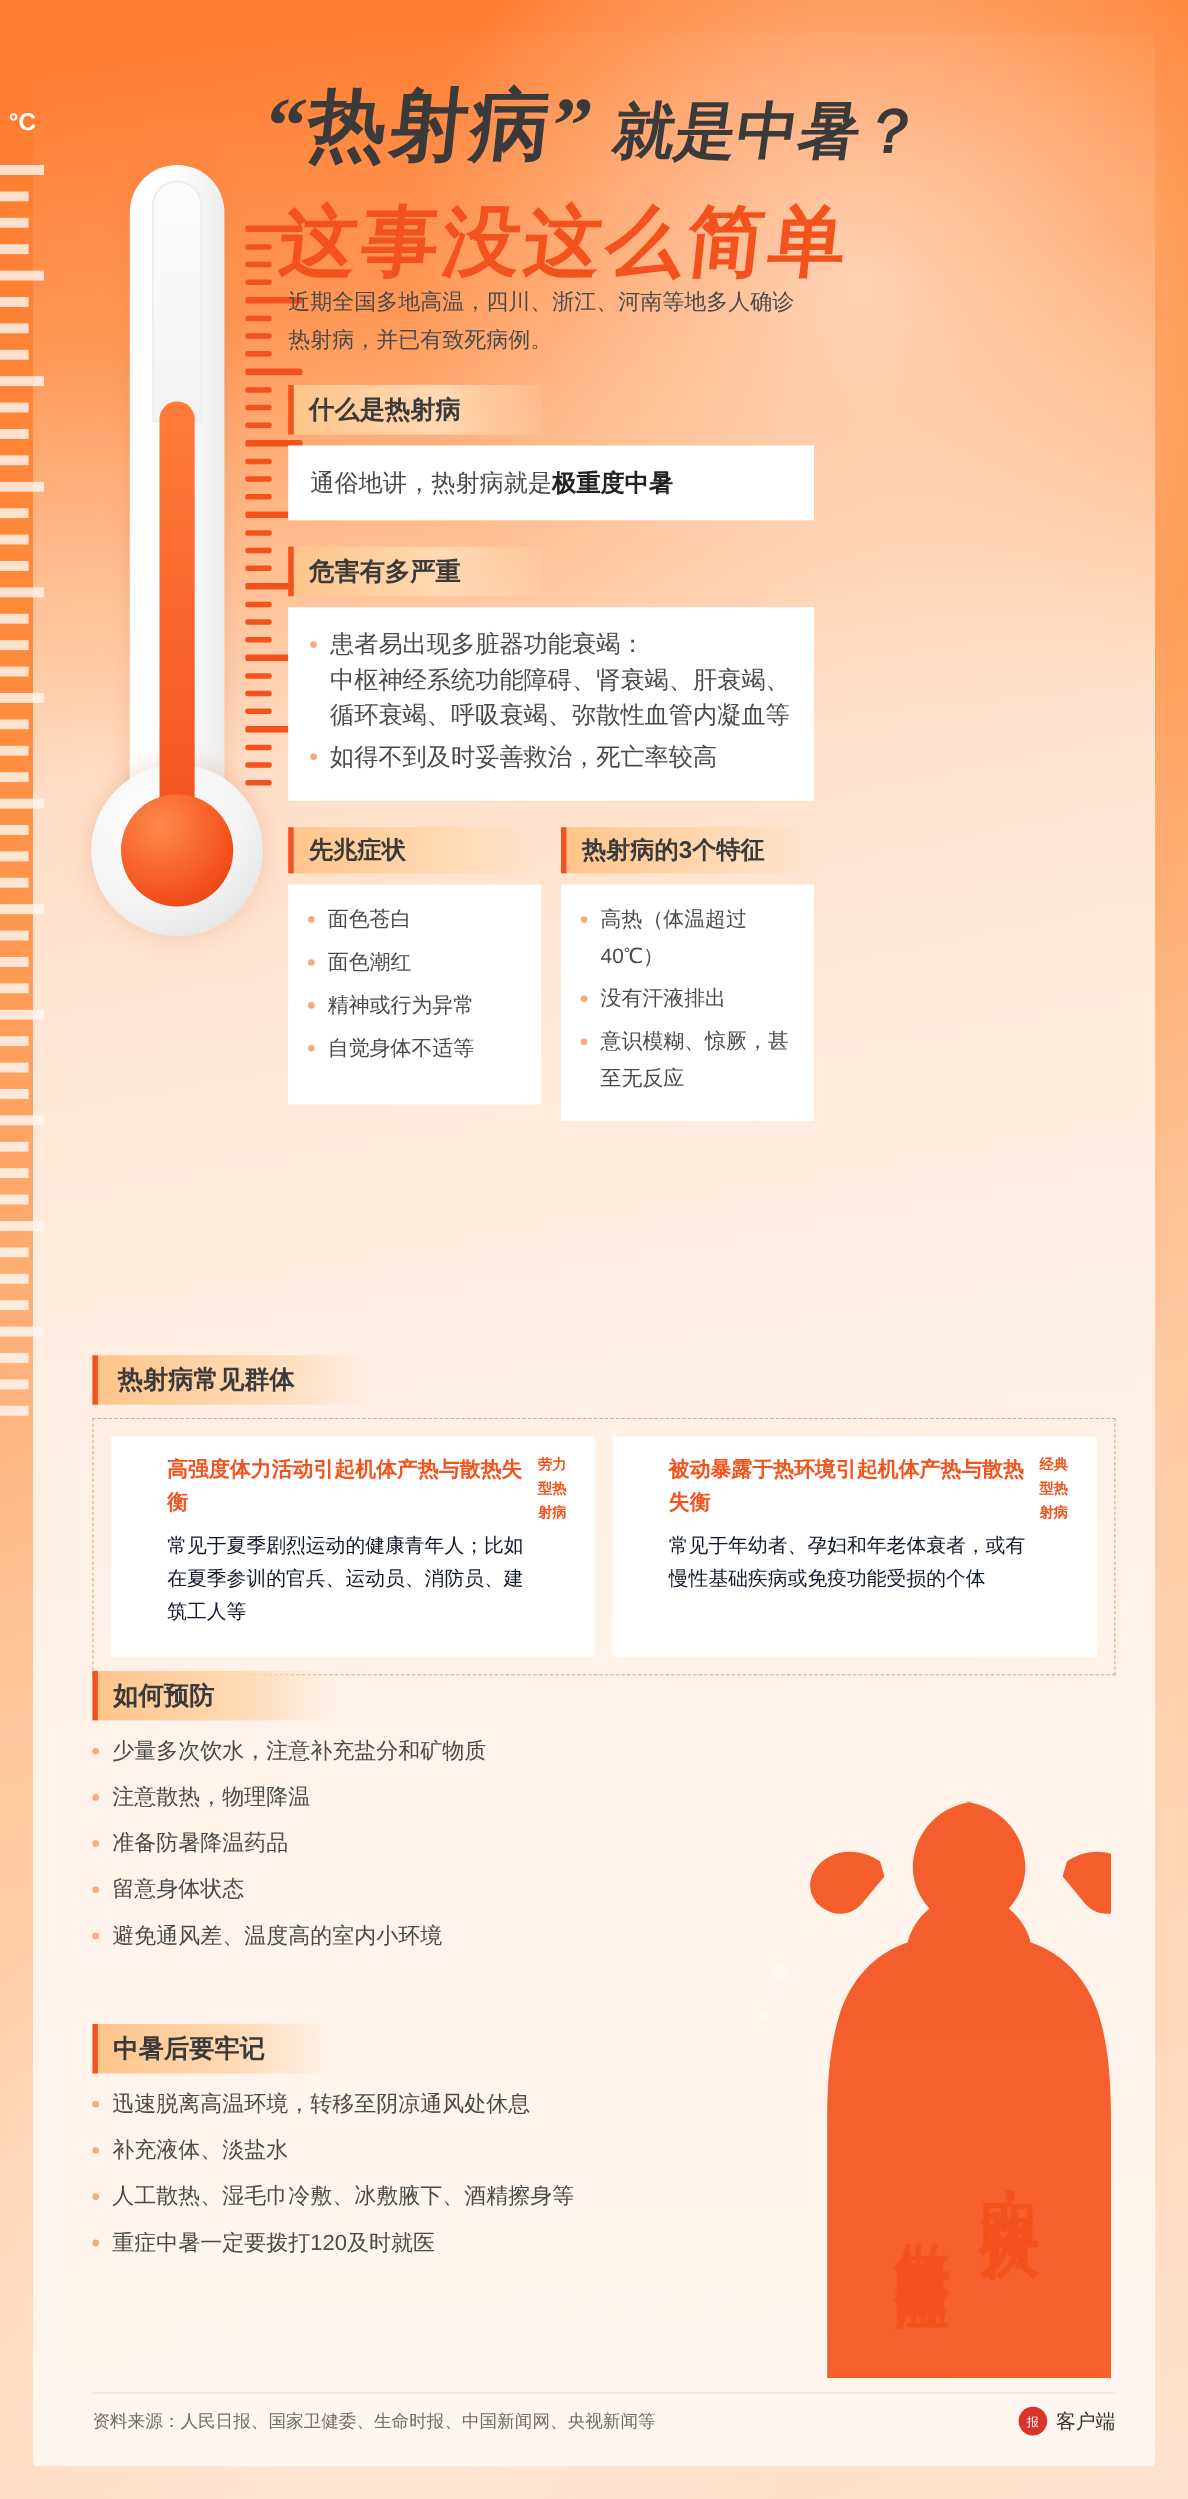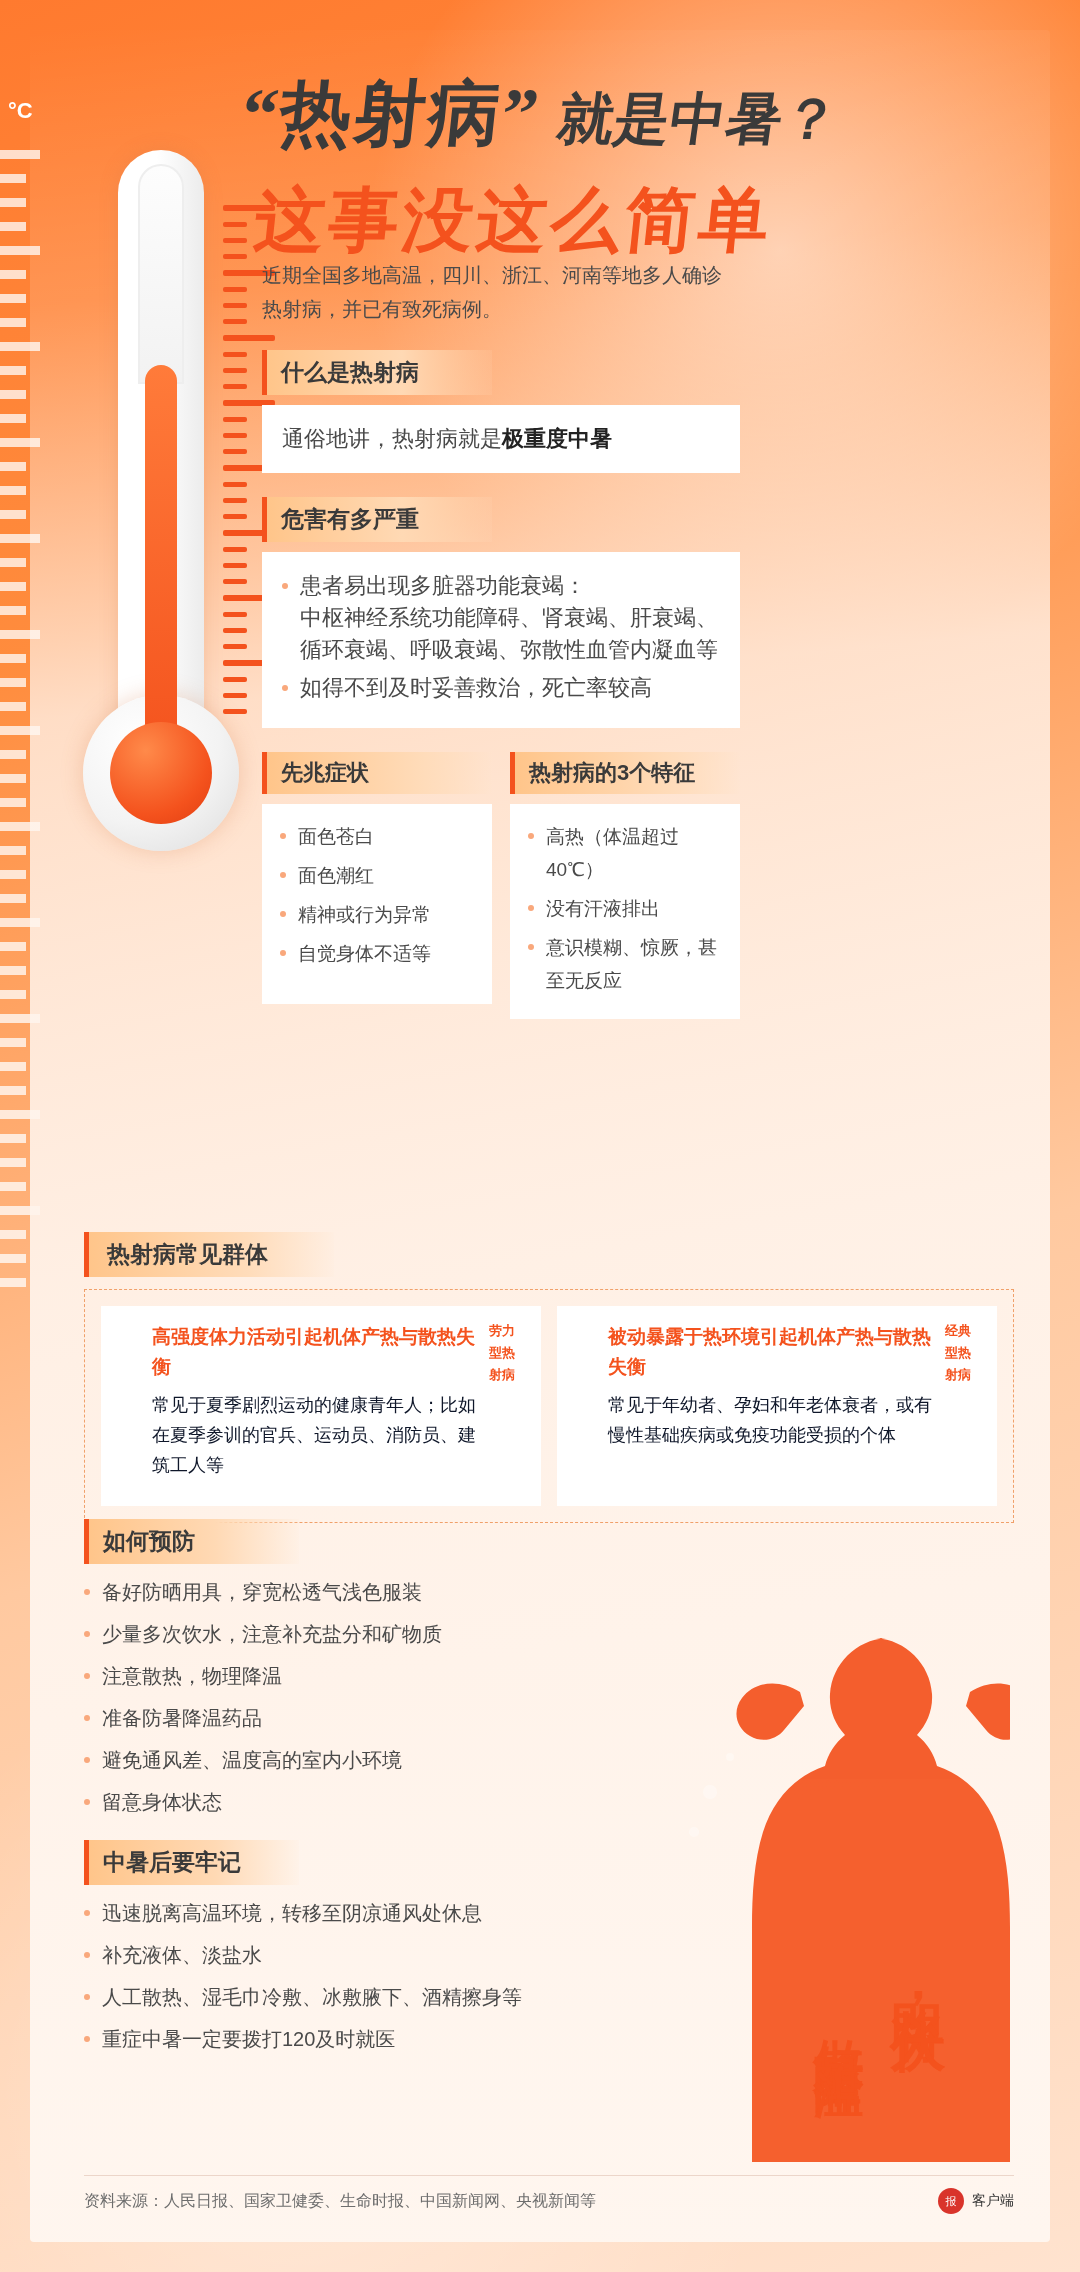--- a/index.html
+++ b/index.html
@@ -260,21 +260,21 @@
     padding-top: 12px;
   }
   .src { font-size: 16px; color: #6d6d6d; }
   .brand { display: flex; align-items: center; gap: 8px; }
   .brand .logo {
     width: 26px; height: 26px; border-radius: 50%;
     background: #d9342b; color: #fff; font-size: 11px;
     display: flex; align-items: center; justify-content: center;
     font-family: "Liberation Serif", serif;
   }
-  .brand .bname { font-size: 14px; color: #333; font-family: Liberation Serif, serif; }
+  .brand .bname { font-size: 18px; color: #333; font-family: Liberation Serif, serif; }
 </style>
 </head>
 <body>
 
 <div class="bg-glow"></div>
 <div class="bg-glow2"></div>
 
 <div class="left-ruler">
   <div class="deg">°C</div>
   <div class="tick long"></div>
@@ -439,26 +439,25 @@
           <div class="gbody">常见于年幼者、孕妇和年老体衰者，或有慢性基础疾病或免疫功能受损的个体</div>
         </div>
         <div class="vlabel">经典型热射病</div>
       </div>
     </div>
   </div>
 
   <div class="prevent">
     <div class="sec-head">如何预防</div>
     <ul class="plist">
-      <li>备好防晒用具，穿宽松透气浅色服装</li>
       <li>少量多次饮水，注意补充盐分和矿物质</li>
       <li>注意散热，物理降温</li>
       <li>准备防暑降温药品</li>
+      <li>留意身体状态</li>
       <li>避免通风差、温度高的室内小环境</li>
-      <li>留意身体状态</li>
     </ul>
   </div>
 
   <div class="after">
     <div class="sec-head">中暑后要牢记</div>
     <ul class="plist">
       <li>迅速脱离高温环境，转移至阴凉通风处休息</li>
       <li>补充液体、淡盐水</li>
       <li>人工散热、湿毛巾冷敷、冰敷腋下、酒精擦身等</li>
       <li>重症中暑一定要拨打120及时就医</li>

